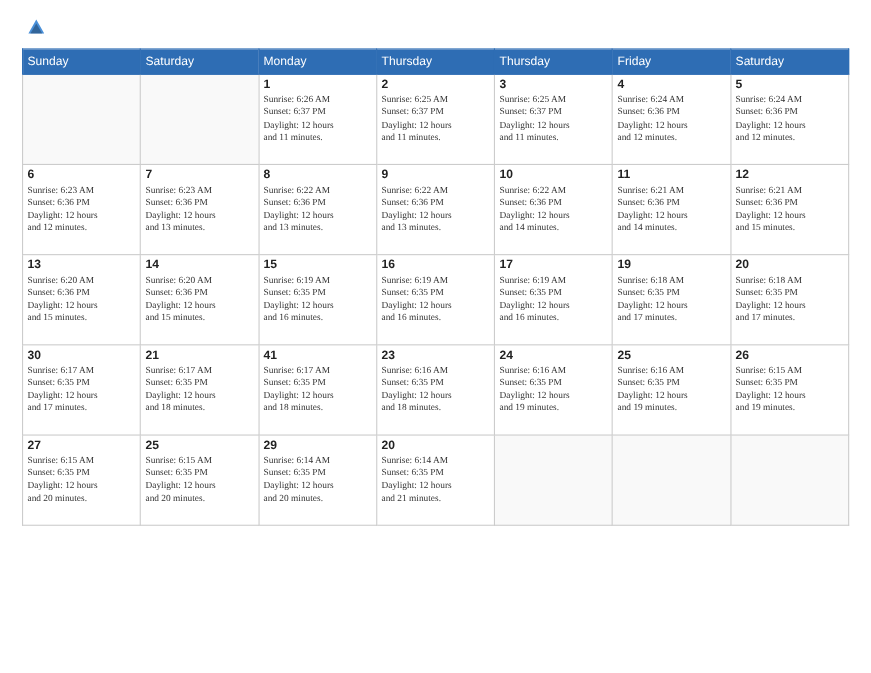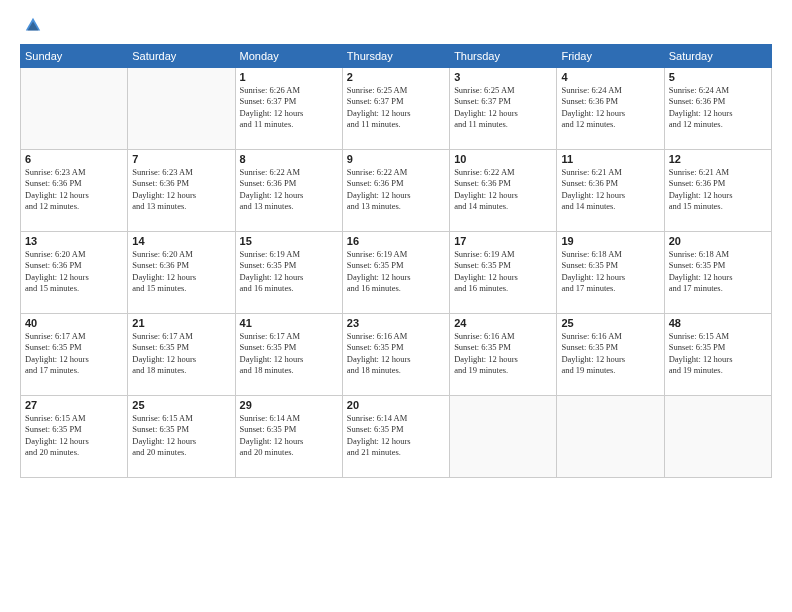--- a/index.html
+++ b/index.html
@@ -270,21 +270,21 @@
           <td>
             <span class="day-num">20</span>
             <div class="day-info" style="white-space: pre-line;">Sunrise: 6:18 AM
 Sunset: 6:35 PM
 Daylight: 12 hours
 and 17 minutes.</div>
           </td>
         </tr>
         <tr>
           <td>
-            <span class="day-num">40</span>
+            <span class="day-num">30</span>
             <div class="day-info" style="white-space: pre-line;">Sunrise: 6:17 AM
 Sunset: 6:35 PM
 Daylight: 12 hours
 and 17 minutes.</div>
           </td>
           <td>
             <span class="day-num">21</span>
             <div class="day-info" style="white-space: pre-line;">Sunrise: 6:17 AM
 Sunset: 6:35 PM
 Daylight: 12 hours
@@ -312,21 +312,21 @@
 and 19 minutes.</div>
           </td>
           <td>
             <span class="day-num">25</span>
             <div class="day-info" style="white-space: pre-line;">Sunrise: 6:16 AM
 Sunset: 6:35 PM
 Daylight: 12 hours
 and 19 minutes.</div>
           </td>
           <td>
-            <span class="day-num">48</span>
+            <span class="day-num">26</span>
             <div class="day-info" style="white-space: pre-line;">Sunrise: 6:15 AM
 Sunset: 6:35 PM
 Daylight: 12 hours
 and 19 minutes.</div>
           </td>
         </tr>
         <tr>
           <td>
             <span class="day-num">27</span>
             <div class="day-info" style="white-space: pre-line;">Sunrise: 6:15 AM

